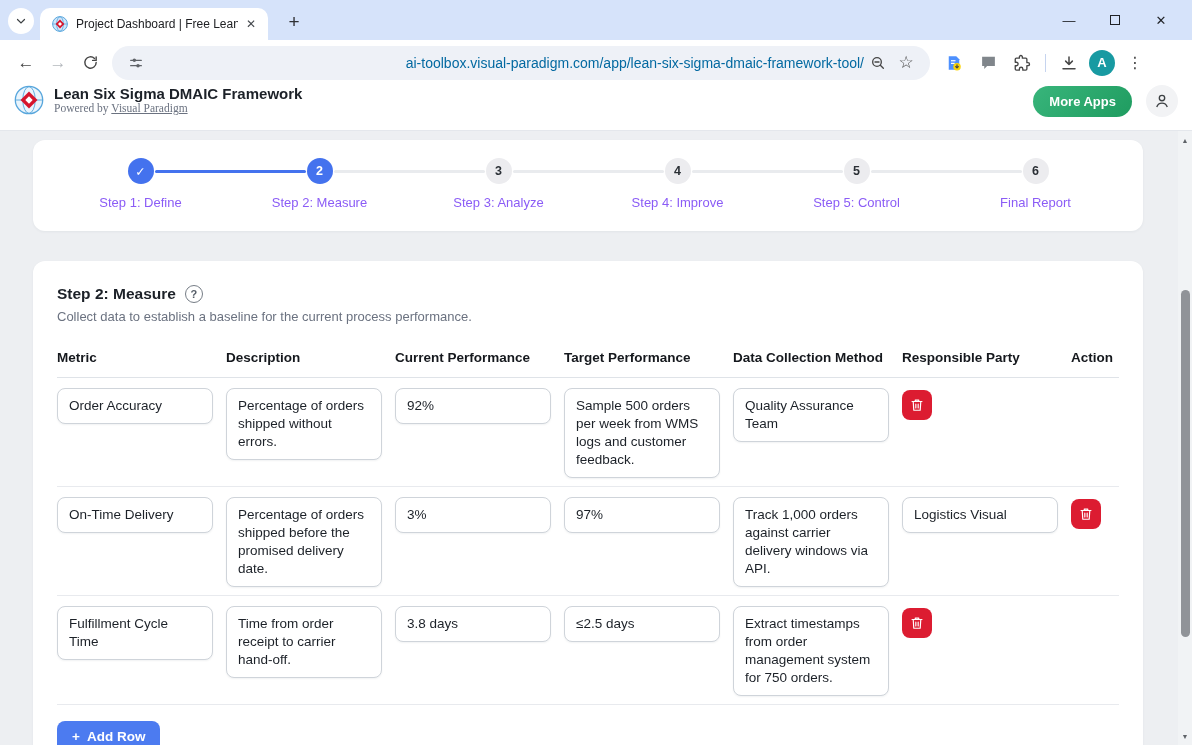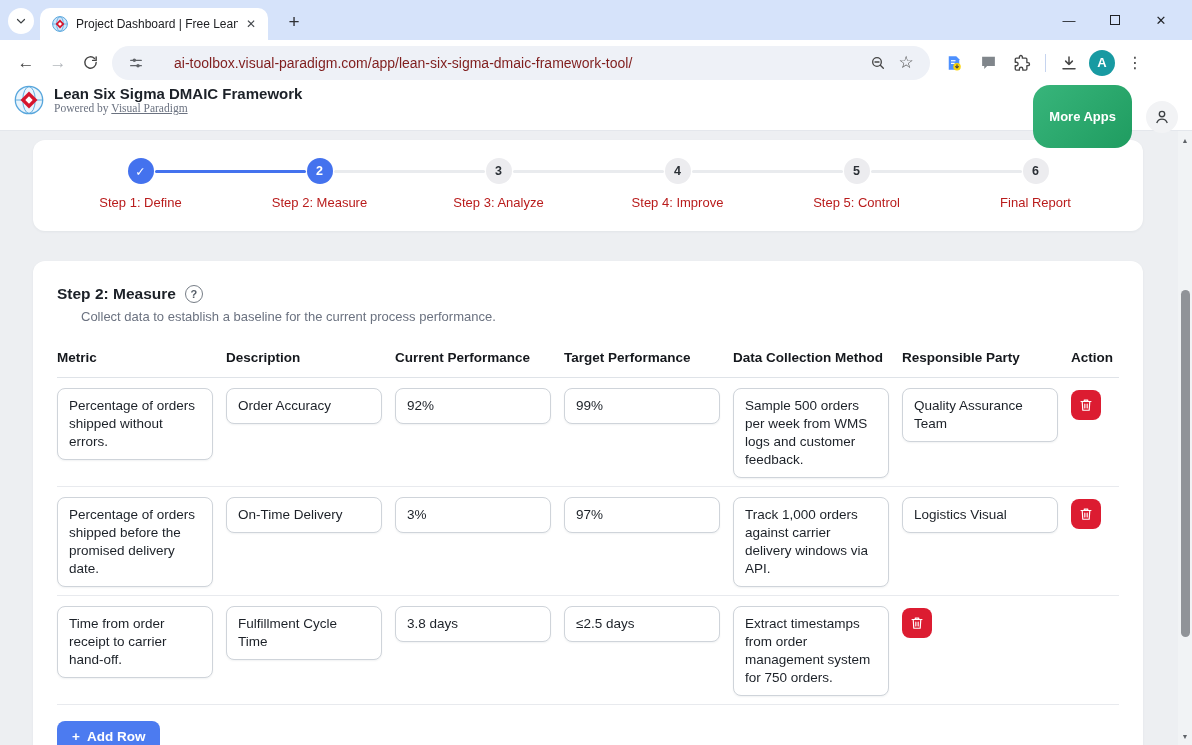--- a/index.html
+++ b/index.html
@@ -22,63 +22,63 @@
   .win-btn { width:46px; height:40px; display:flex; align-items:center; justify-content:center; color:#1f2125; font-size:13px; cursor:pointer; }
   .maxi-box { width:10px; height:10px; border:1.4px solid #1f2125; }
 
   
   .toolbar { height:45px; background:#fff; display:flex; align-items:center; padding:0 10px; }
   .nav-ic { width:32px; height:32px; display:flex; align-items:center; justify-content:center; font-size:17px;
     color:#474747; cursor:pointer; flex:0 0 auto; }
   .nav-ic.disabled { color:#b4b8bd; cursor:default; }
   .url-pill { flex:0 0 818px; height:34px; background:#eef1f7; border-radius:17px; display:flex; align-items:center;
     margin:0 6px; padding:0 10px; }
-  .url-text { font-size:14px; color:#7f1d1d; margin-left:24px; flex:1; white-space:nowrap; overflow:hidden; }
+  .url-text { font-size:14px; color:#0369a1; margin-left:24px; flex:1; white-space:nowrap; overflow:hidden;text-align:right; }
   .pill-ic { width:28px; height:28px; display:flex; align-items:center; justify-content:center; cursor:pointer; flex:0 0 auto; color:#474747; }
   .tb-right { display:flex; align-items:center; margin-left:4px; gap:6px; }
   .tb-ic { width:28px; height:28px; display:flex; align-items:center; justify-content:center; cursor:pointer; color:#474747; }
   .tb-sep { width:1px; height:18px; background:#c6d4ef; margin:0 3px; }
   .avatar { width:26px; height:26px; border-radius:50%; background:#189aa2; color:#fff; font-size:13px; font-weight:700;
     display:flex; align-items:center; justify-content:center; cursor:pointer; }
   .dots { font-size:16px; color:#474747; letter-spacing:0; }
 
   
   .app-header { height:46px; background:#fff; border-bottom:1px solid #e4e7ec; display:flex; align-items:flex-start; padding:0 14px; }
   .logo { width:30px; height:30px; margin-right:10px; flex:0 0 auto; }
   .app-title { font-size:15px; font-weight:700; color:#1c2128; line-height:17px; }
   .powered { font-size:11.5px; color:#6b7280;font-family:Liberation Serif, serif; }
   .powered a { color:#6b7280; }
   .hdr-right { margin-left:auto; display:flex; align-items:center; gap:14px; }
   .more-apps { background:linear-gradient(135deg,#38b57b,#1f9c60); color:#fff; font-size:13px; font-weight:700;
-    border:none; border-radius:17px; padding:24px 16px; cursor:pointer; font-family:inherit; }
+    border:none; border-radius:17px; padding:8px 16px; cursor:pointer; font-family:inherit; }
   .person-btn { width:32px; height:32px; border-radius:50%; background:#f2f3f5; display:flex; align-items:center; justify-content:center; cursor:pointer; }
 
   
   .page { height:614px; background:#edeff2; overflow:hidden; }
   .container { width:1110px; margin-left:33px; }
   .card { background:#fff; border-radius:12px; box-shadow:0 1px 3px rgba(25,35,60,.05); }
 
   
   .stepper-card { margin-top:9px; height:91px; display:flex; padding:18px 18px 0; }
   .step { flex:1; position:relative; display:flex; flex-direction:column; align-items:center; cursor:pointer; }
   .step:not(:first-child)::before { content:""; position:absolute; top:12px; left:calc(-50% + 14px); right:calc(50% + 14px);
     height:3px; background:#e9ebee; border-radius:2px; }
   .step.line-done:not(:first-child)::before { background:#4472ee; }
   .circle { width:26px; height:26px; border-radius:50%; display:flex; align-items:center; justify-content:center;
     font-size:12.5px; font-weight:700; position:relative; z-index:1; background:#ececef; color:#2b3036; }
   .step.complete .circle, .step.active .circle { background:#4472ee; color:#fff; }
-  .step-label { margin-top:11px; font-size:13px; color:#b91c1c; }
+  .step-label { margin-top:11px; font-size:13px; color:#8b5cf6; }
 
   
   .main-card { margin-top:30px; padding:24px; height:600px; }
   .head-row { display:flex; align-items:center; gap:9px; }
   .section-title { font-size:15.5px; font-weight:700; color:#1c2128; }
   .help { width:18px; height:18px; border-radius:50%; border:1.5px solid #767d86; color:#565e68; font-size:11px;
     font-weight:700; display:flex; align-items:center; justify-content:center; cursor:pointer; }
-  .section-sub { margin-top:6px; font-size:13px; color:#6b7280;margin-left:24px; }
+  .section-sub { margin-top:6px; font-size:13px; color:#6b7280; }
 
   .tgrid { display:grid; grid-template-columns:repeat(6,1fr) 48px; column-gap:13px; align-items:start; }
   .thead { margin-top:26px; padding-bottom:12px; border-bottom:1px solid #dfe3e8; }
   .th { font-size:13.5px; font-weight:700; color:#15181d; }
   .trow { padding:10px 0 8px; border-bottom:1px solid #e8eaee; }
   .input { background:#fff; border:1px solid #cfd4da; border-radius:8px; padding:8px 11px; font-size:13.5px;
     line-height:18px; color:#1c2128; box-shadow:0 1px 2px rgba(20,30,50,.06); min-height:36px; cursor:text; }
   .del { width:30px; height:30px; border-radius:8px; background:#dc1c31; border:none; display:flex; align-items:center;
     justify-content:center; margin-top:2px; cursor:pointer; }
   .add-row { margin-top:16px; background:#4c7bf0; color:#fff; border:none; border-radius:8px; padding:8px 15px;
@@ -257,52 +257,51 @@
         <div class="th">Description</div>
         <div class="th">Current Performance</div>
         <div class="th">Target Performance</div>
         <div class="th">Data Collection Method</div>
         <div class="th">Responsible Party</div>
         <div class="th">Action</div>
       </div>
 
       
       <div class="tgrid trow">
+        <div class="input">Order Accuracy</div>
         <div class="input">Percentage of orders shipped without errors.</div>
-        <div class="input">Order Accuracy</div>
         <div class="input">92%</div>
-        <div class="input">99%</div>
         <div class="input">Sample 500 orders per week from WMS logs and customer feedback.</div>
         <div class="input">Quality Assurance Team</div>
         <button class="del">
           <svg width="14" height="14" viewBox="0 0 24 24" fill="none" stroke="#fff" stroke-width="2" stroke-linecap="round" stroke-linejoin="round">
             <path d="M3.5 6h17M9 6V3.5h6V6M5.5 6l1 15h11l1-15M10 10.5v6.5M14 10.5v6.5"></path>
           </svg>
         </button>
       </div>
 
       
       <div class="tgrid trow">
+        <div class="input">On-Time Delivery</div>
         <div class="input">Percentage of orders shipped before the promised delivery date.</div>
-        <div class="input">On-Time Delivery</div>
         <div class="input">3%</div>
         <div class="input">97%</div>
         <div class="input">Track 1,000 orders against carrier delivery windows via API.</div>
         <div class="input">Logistics Visual</div>
         <button class="del">
           <svg width="14" height="14" viewBox="0 0 24 24" fill="none" stroke="#fff" stroke-width="2" stroke-linecap="round" stroke-linejoin="round">
             <path d="M3.5 6h17M9 6V3.5h6V6M5.5 6l1 15h11l1-15M10 10.5v6.5M14 10.5v6.5"></path>
           </svg>
         </button>
       </div>
 
       
       <div class="tgrid trow">
+        <div class="input">Fulfillment Cycle Time</div>
         <div class="input">Time from order receipt to carrier hand-off.</div>
-        <div class="input">Fulfillment Cycle Time</div>
         <div class="input">3.8 days</div>
         <div class="input">≤2.5 days</div>
         <div class="input">Extract timestamps from order management system for 750 orders.</div>
         <button class="del">
           <svg width="14" height="14" viewBox="0 0 24 24" fill="none" stroke="#fff" stroke-width="2" stroke-linecap="round" stroke-linejoin="round">
             <path d="M3.5 6h17M9 6V3.5h6V6M5.5 6l1 15h11l1-15M10 10.5v6.5M14 10.5v6.5"></path>
           </svg>
         </button>
       </div>
 

